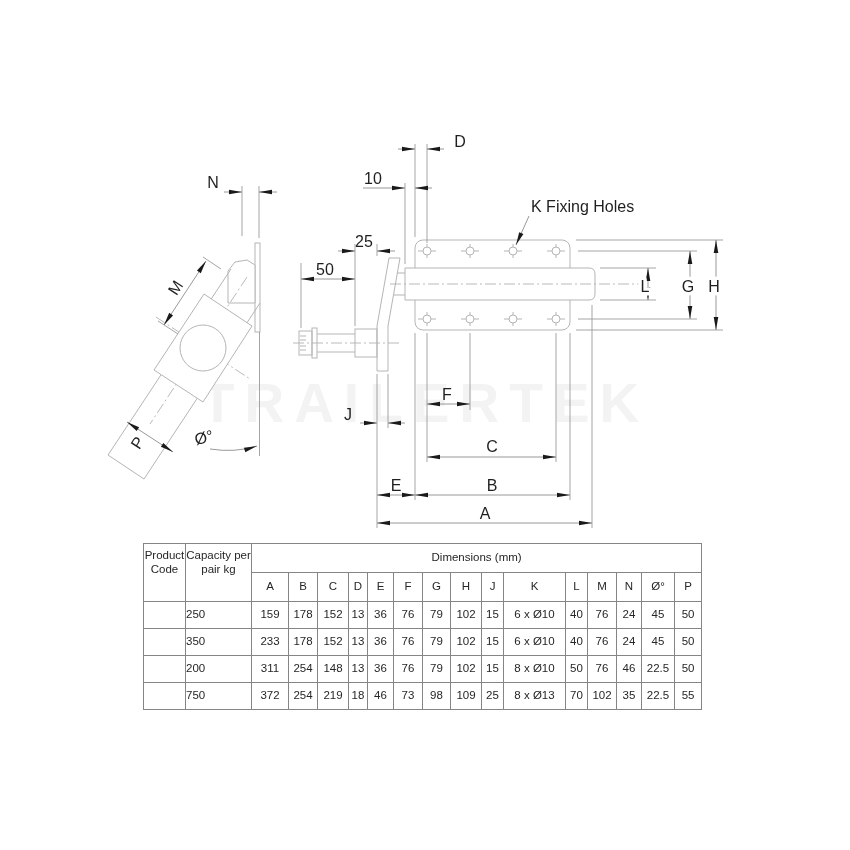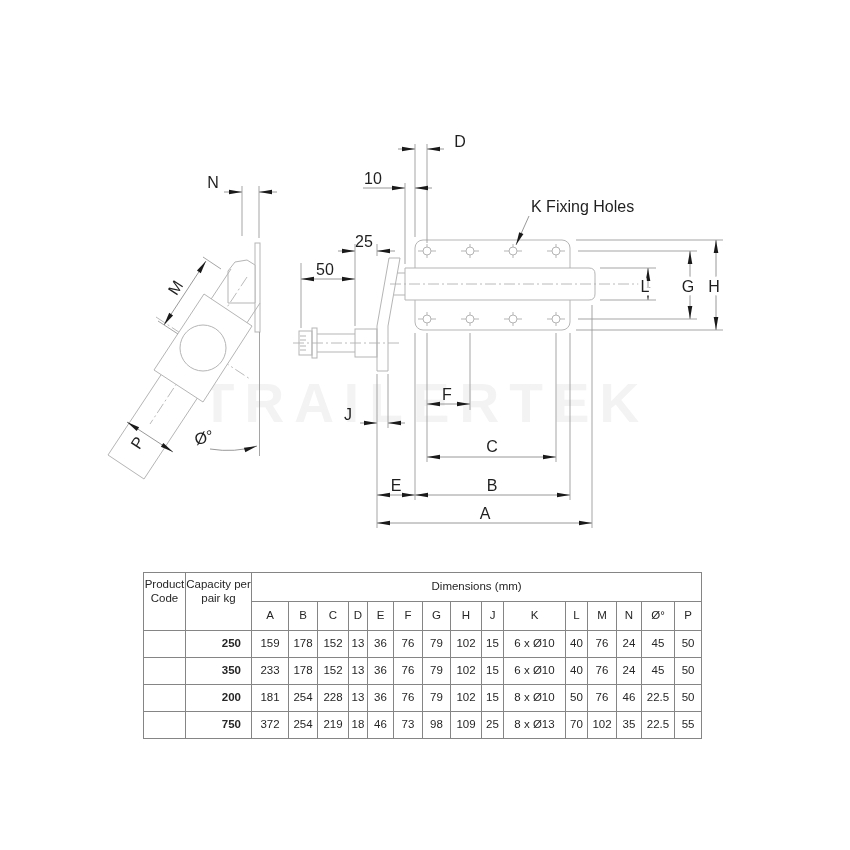--- a/index.html
+++ b/index.html
@@ -11,26 +11,26 @@
   .geo{stroke:#b5b5b5;stroke-width:1;fill:none;}
   .geof{stroke:#b5b5b5;stroke-width:1;fill:#fff;}
   .ext{stroke:#9b9b9b;stroke-width:0.9;fill:none;}
   .dim{stroke:#8d8d8d;stroke-width:0.9;fill:none;}
   .cl{stroke:#b2b2b2;stroke-width:0.9;fill:none;stroke-dasharray:11 3 2 3;}
   .lbl-big{font:16px "Liberation Sans",sans-serif;fill:#1f1f1f;}
   .halo{paint-order:stroke;stroke:#fff;stroke-width:7px;stroke-linejoin:round;}
   .wm{font:bold 55px "Liberation Sans",sans-serif;fill:#f3f3f3;letter-spacing:10px;}
 
   
-  .dims-table{position:absolute;left:143px;top:572px;width:444px;border-collapse:collapse;
+  .dims-table{position:absolute;left:143px;top:543px;width:444px;border-collapse:collapse;
               table-layout:fixed;font:11.5px "Liberation Sans",sans-serif;color:#262626;}
   .dims-table th,.dims-table td{border:1px solid #858585;text-align:center;vertical-align:middle;
               padding:0;font-weight:normal;line-height:1.18;}
   .dims-table .hdr-top{vertical-align:top;padding-top:5px;}
-  .dims-table td.cap, .dims-table th.cap{text-align:right;padding-right:10px;font-weight:bold;}
+  .dims-table td.cap, .dims-table th.cap{text-align:left;padding-right:10px;}
   .row-h{height:27px;}
 </style>
 </head>
 <body>
 <div class="stage">
 
 <svg width="850" height="850" viewBox="0 0 850 850">
   <defs>
     <marker id="arr" viewBox="-14 -4 15 8" refX="0" refY="0" markerWidth="15" markerHeight="8" markerUnits="userSpaceOnUse" orient="auto-start-reverse">
       <path d="M0,0 L-13,-2.3 L-13,2.3 Z" fill="#1a1a1a"></path>
@@ -279,23 +279,23 @@
           <td>6 x Ø10</td>
           <td>40</td>
           <td>76</td>
           <td>24</td>
           <td>45</td>
           <td>50</td>
         </tr>
         <tr class="row-h">
           <td></td>
           <td class="cap">200</td>
-          <td>181</td>
+          <td>311</td>
           <td>254</td>
-          <td>228</td>
+          <td>148</td>
           <td>13</td>
           <td>36</td>
           <td>76</td>
           <td>79</td>
           <td>102</td>
           <td>15</td>
           <td>8 x Ø10</td>
           <td>50</td>
           <td>76</td>
           <td>46</td>

